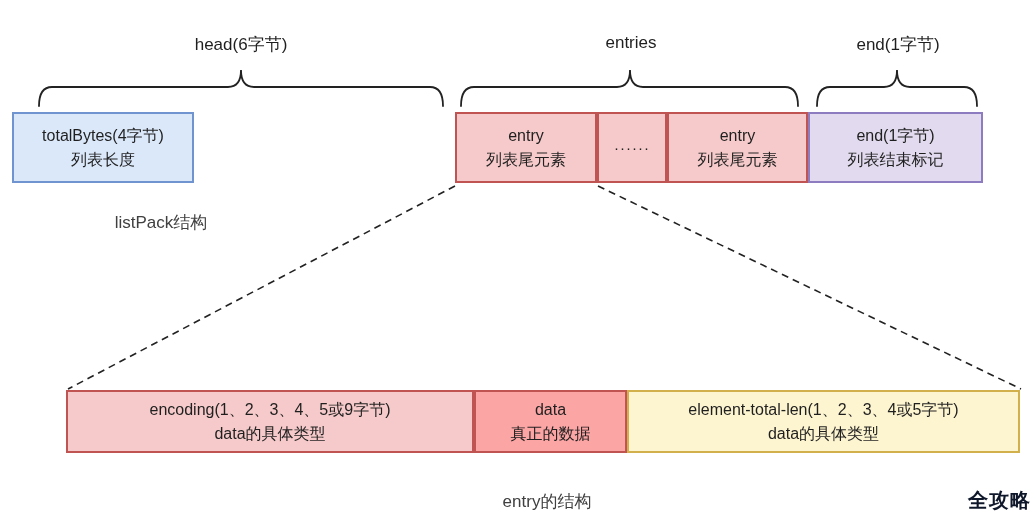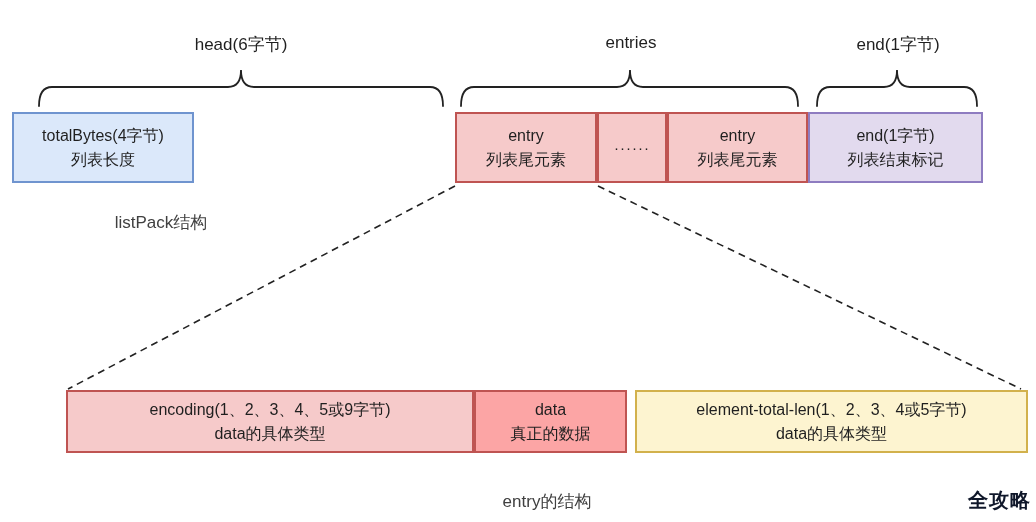--- a/index.html
+++ b/index.html
@@ -40,21 +40,21 @@
   .r1 { top: 112px; height: 71px; }
   .r2 { top: 390px; height: 63px; }
   .c10 { left: 12px;  width: 182px; }
   .c11 { left: 243px; width: 212px; }
   .c12 { left: 455px; width: 142px; }
   .c13 { left: 597px; width: 70px;  font-size: 15px; letter-spacing: 1px; }
   .c14 { left: 667px; width: 141px; }
   .c15 { left: 808px; width: 175px; }
   .c20 { left: 66px;  width: 408px; }
   .c21 { left: 474px; width: 153px; }
-  .c22 { left: 627px; width: 393px; margin-left: 8px; }
+  .c22 { left: 627px; width: 393px; }
   .caption {
     position: absolute;
     transform: translateX(-50%);
     font-size: 17px;
     white-space: nowrap;
     color: #404040;
   }
   .caption-listpack { left: 161px; top: 211px; }
   .caption-entry   { left: 547px; top: 490px; }
   .watermark {

